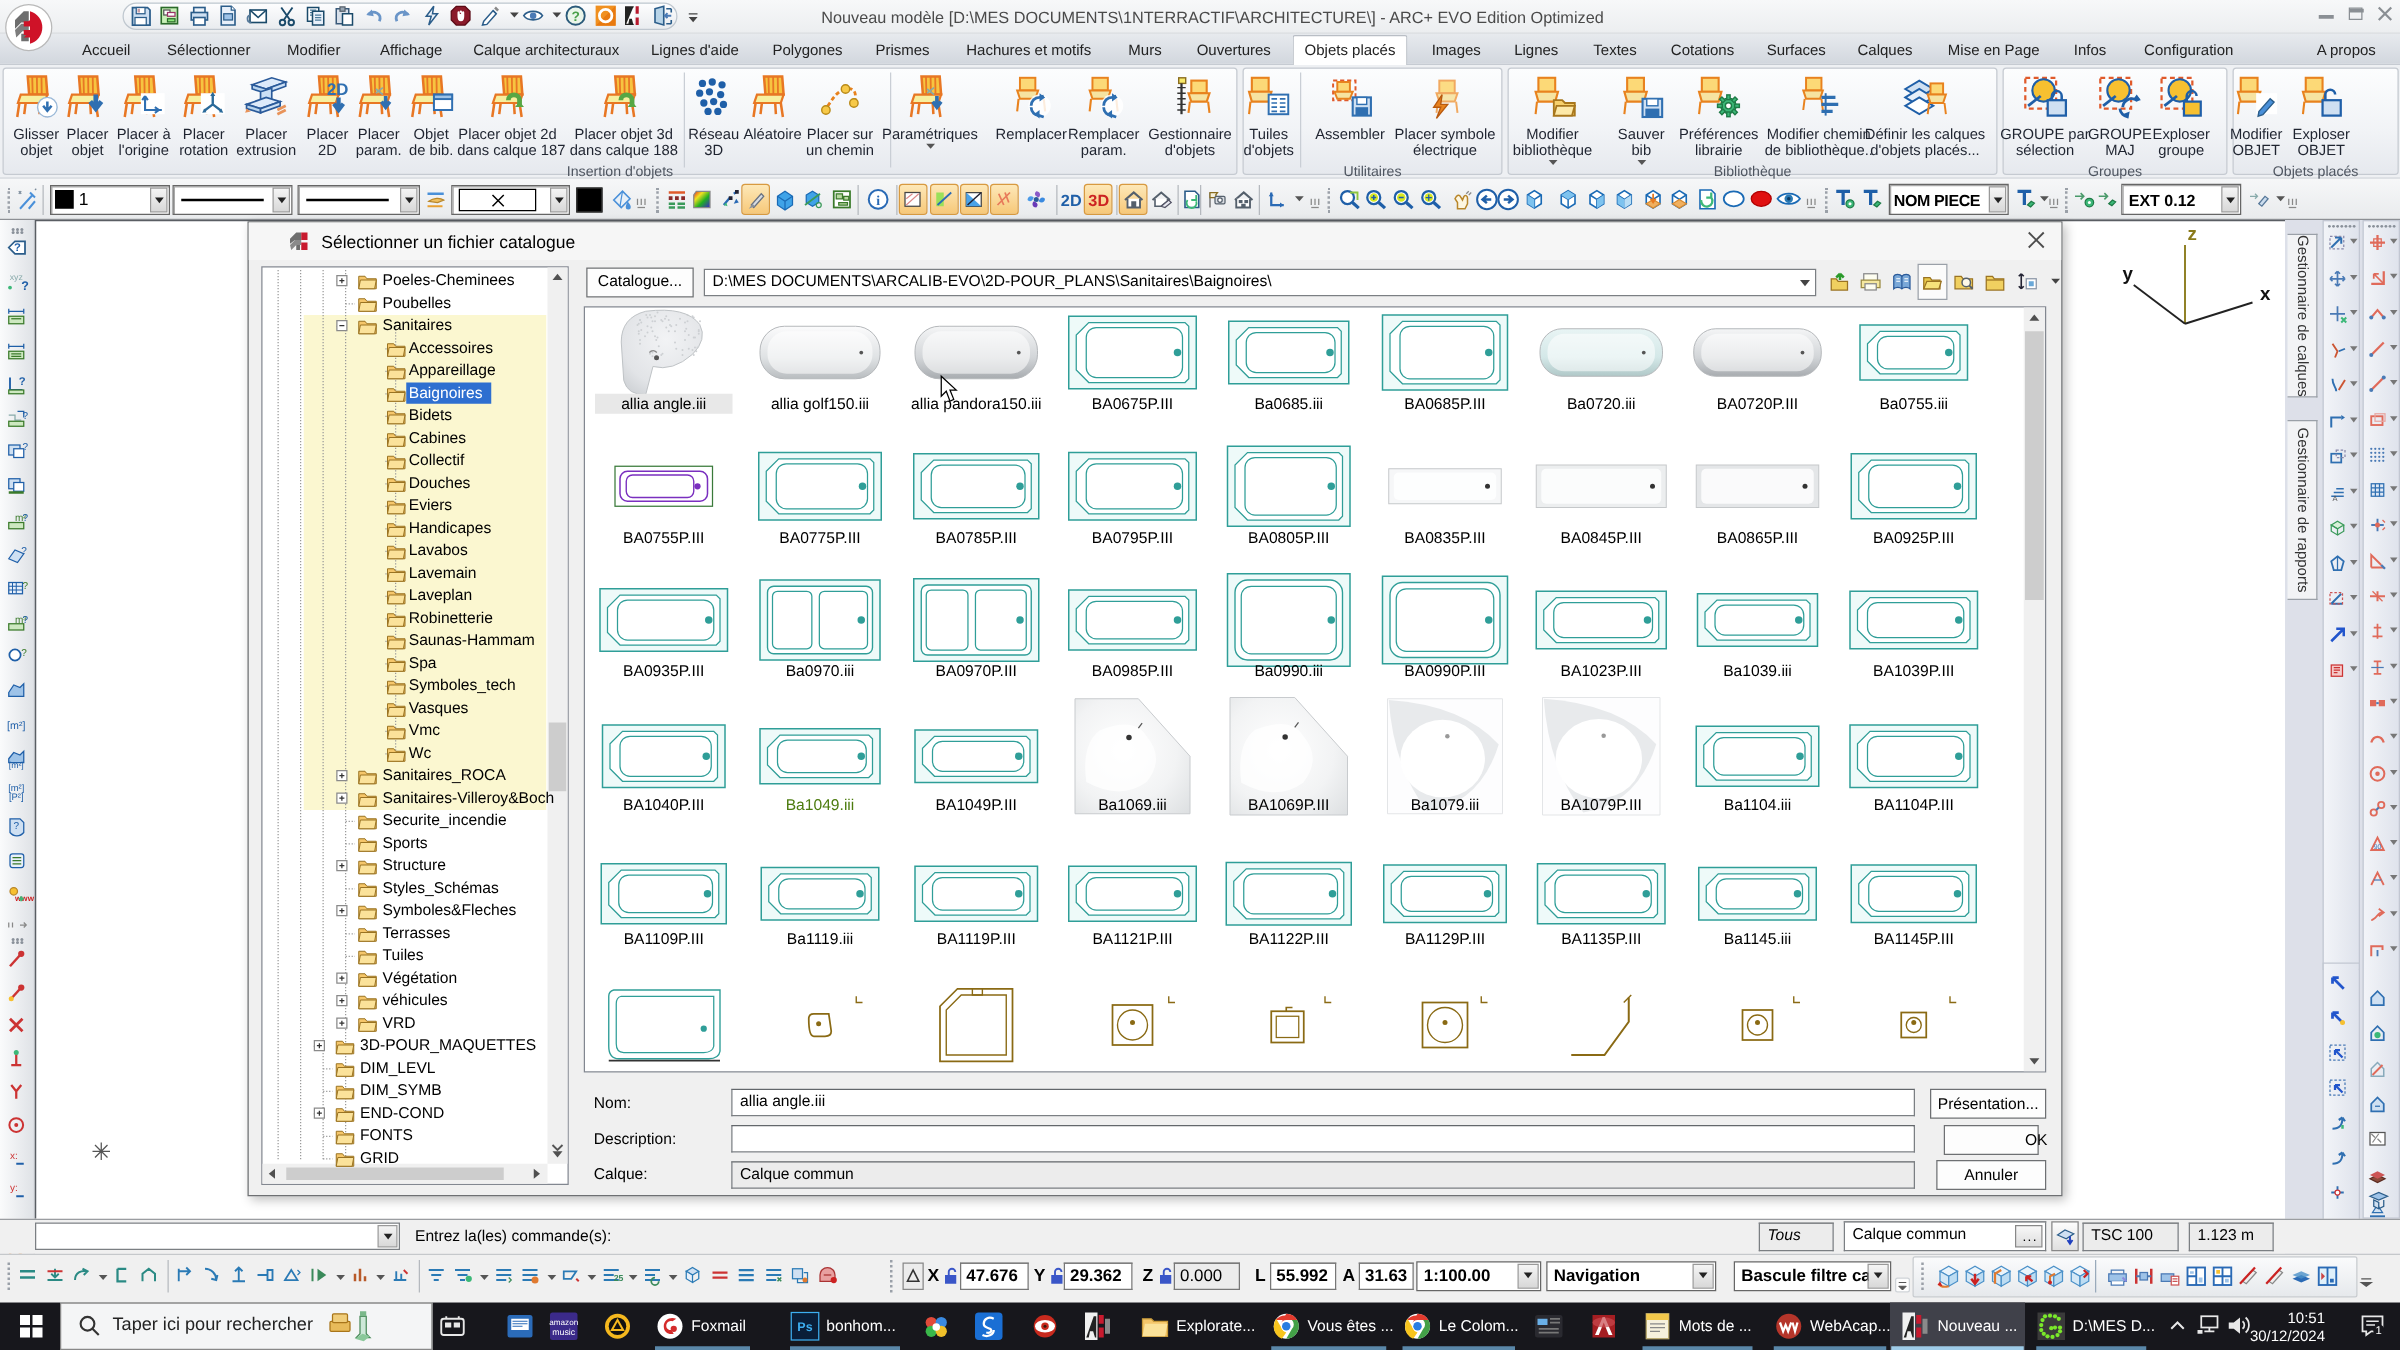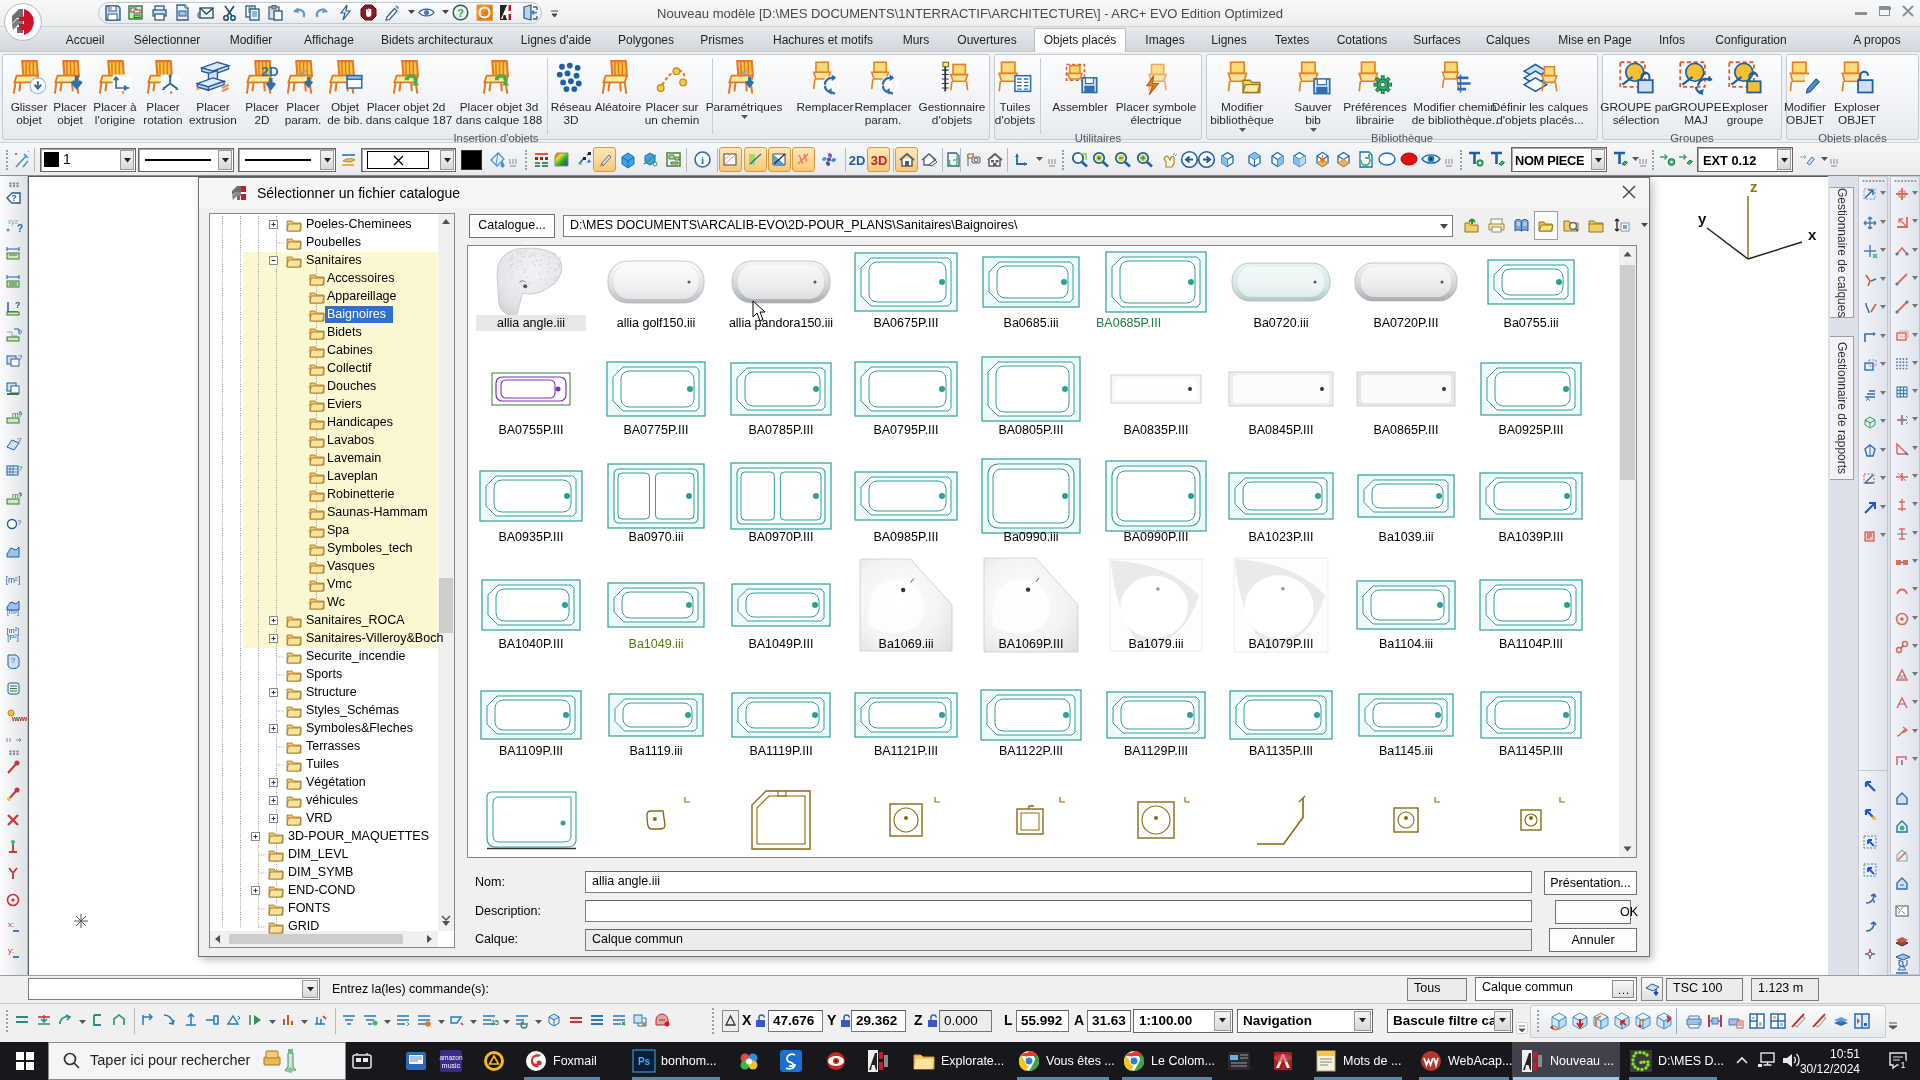--- a/index.html
+++ b/index.html
@@ -167,21 +167,21 @@
     <svg width="14" height="14" viewBox="0 0 14 14" style="">
       <path d="M2 2l10 10M12 2L2 12" stroke="#8a8f94" stroke-width="1.8"></path>
     </svg>
   </div>
 <div style="left:0px;top:27px;width:1920px;height:25px;background:linear-gradient(#e9eca-ee,#d3d8df);"></div>
 <div style="left:0px;top:27px;width:1920px;height:25px;background:linear-gradient(#e7eaee,#d2d7de);border-bottom:1px solid #c6cbd2;"></div>
 <div class="t" style="left:15px;top:33px;width:140px;height:14px;text-align:center;font-size:12px;color:#222;">Accueil</div>
 <div class="t" style="left:97px;top:33px;width:140px;height:14px;text-align:center;font-size:12px;color:#222;">Sélectionner</div>
 <div class="t" style="left:181px;top:33px;width:140px;height:14px;text-align:center;font-size:12px;color:#222;">Modifier</div>
 <div class="t" style="left:259px;top:33px;width:140px;height:14px;text-align:center;font-size:12px;color:#222;">Affichage</div>
-<div class="t" style="left:367px;top:33px;width:140px;height:14px;text-align:center;font-size:12px;color:#222;">Bidets architecturaux</div>
+<div class="t" style="left:367px;top:33px;width:140px;height:14px;text-align:center;font-size:12px;color:#222;">Calque architecturaux</div>
 <div class="t" style="left:486px;top:33px;width:140px;height:14px;text-align:center;font-size:12px;color:#222;">Lignes d'aide</div>
 <div class="t" style="left:576px;top:33px;width:140px;height:14px;text-align:center;font-size:12px;color:#222;">Polygones</div>
 <div class="t" style="left:652px;top:33px;width:140px;height:14px;text-align:center;font-size:12px;color:#222;">Prismes</div>
 <div class="t" style="left:753px;top:33px;width:140px;height:14px;text-align:center;font-size:12px;color:#222;">Hachures et motifs</div>
 <div class="t" style="left:846px;top:33px;width:140px;height:14px;text-align:center;font-size:12px;color:#222;">Murs</div>
 <div class="t" style="left:917px;top:33px;width:140px;height:14px;text-align:center;font-size:12px;color:#222;">Ouvertures</div>
 <div style="left:1034px;top:28px;width:92px;height:24px;background:#fff;border:1px solid #b9bec5;border-bottom:none;border-radius:2px 2px 0 0;"></div>
 <div class="t" style="left:1010px;top:33px;width:140px;height:14px;text-align:center;font-size:12px;color:#222;">Objets placés</div>
 <div class="t" style="left:1095px;top:33px;width:140px;height:14px;text-align:center;font-size:12px;color:#222;">Images</div>
 <div class="t" style="left:1159px;top:33px;width:140px;height:14px;text-align:center;font-size:12px;color:#222;">Lignes</div>
@@ -2584,21 +2584,21 @@
   </div>
 <div style="left:971px;top:316px;width:120px;height:15px;text-align:center;font-size:12.5px;color:#000;">Ba0685.iii</div>
 <div style="left:1105.0px;top:251.0px;width:102px;height:62px;">
     <svg width="102" height="62" viewBox="0 0 102 62" style="">
       <rect x="1" y="1" width="100" height="60" fill="#eefaf9" stroke="#2f9e98" stroke-width="1.2"></rect>
       <path d="M17 6 H92 L95 9 V53 L92 56 H17 L7 46 V16 z" fill="#fff" stroke="#2f9e98" stroke-width="1"></path>
       <rect x="15" y="10" width="75" height="42" rx="8" fill="#fff" stroke="#2f9e98" stroke-width="1"></rect>
       <circle cx="86" cy="31.0" r="3" fill="#2f9e98"></circle>
     </svg>
   </div>
-<div style="left:1096px;top:316px;width:120px;height:15px;font-size:12.5px;color:#15803d;">BA0685P.III</div>
+<div style="left:1096px;top:316px;width:120px;height:15px;text-align:center;font-size:12.5px;color:#000000;">BA0685P.III</div>
 <div style="left:1231.0px;top:262.0px;width:100px;height:40px;">
     <svg width="100" height="40" viewBox="0 0 100 40" style="">
       <defs>
         <linearGradient id="pgo210040" x1="0" y1="0" x2="0" y2="1">
           <stop offset="0" stop-color="#e8f4f4"></stop>
           <stop offset="0.6" stop-color="#d4e8e8"></stop>
           <stop offset="1" stop-color="#b0c8c8"></stop>
         </linearGradient>
       </defs>
       <rect x="1" y="1" width="98" height="38" rx="17.674418604651162" fill="url(#pgo210040)" stroke="#b5b8bb" stroke-width="0.8"></rect>
@@ -3101,21 +3101,21 @@
 <div style="left:0px;top:975px;width:1920px;height:28px;background:#f0f0f0;border-top:1px solid #9a9da1;"></div>
 <div style="left:28px;top:978px;width:292px;height:22px;background:#fff;border:1px solid #7b7f83;"></div>
 <div style="left:302px;top:980px;width:16px;height:18px;background:linear-gradient(#f4f4f4,#d8d8d8);border:1px solid #999;"></div>
 <div style="left:307px;top:987px;width:7px;height:5px;">
     <svg width="7" height="5" viewBox="0 0 7 5" style="">
       <path d="M0 0l3.5 4.5L7 0z" fill="#222"></path>
     </svg>
   </div>
 <div class="t" style="left:332px;top:982px;width:300px;height:16px;font-size:12.5px;color:#000;">Entrez la(les) commande(s):</div>
 <div style="left:1407px;top:978px;width:60px;height:23px;background:#ececec;border:1px solid #7b7f83;border-top-color:#63676b;"></div>
-<div class="t" style="left:1414px;top:981px;width:46px;height:17px;font-size:12.5px;color:#000;">Tous</div>
+<div class="t" style="left:1414px;top:981px;width:46px;height:17px;font-size:12.5px;color:#000;font-style:italic;">Tous</div>
 <div style="left:1475px;top:977px;width:162px;height:24px;background:#fff;border:1px solid #7b7f83;border-top-color:#63676b;"></div>
 <div class="t" style="left:1482px;top:980px;width:148px;height:18px;font-size:12.5px;color:#000;">Calque commun</div>
 <div style="left:1612px;top:980px;width:22px;height:18px;background:linear-gradient(#f8f8f8,#ddd);border:1px solid #888;"></div>
 <div style="left:1618px;top:984px;width:12px;height:10px;font-size:11px;color:#000;letter-spacing:1px;">...</div>
 <div style="left:1641px;top:977px;width:22px;height:24px;background:linear-gradient(#fdfdfd,#e0e0e0);border:1px solid #888;"></div>
 <div style="left:1644px;top:980px;width:17px;height:17px;">
     <svg width="17" height="17" viewBox="0 0 17 17" style="">
       <path d="M2 8l6-4 7 3-6 4z" fill="#cfe0f2" stroke="#2b5d8a"></path>
       <path d="M12 9v5m-2-2l2 3 2-3" stroke="#1f3fbf" stroke-width="1.5" fill="none"></path>
     </svg>

